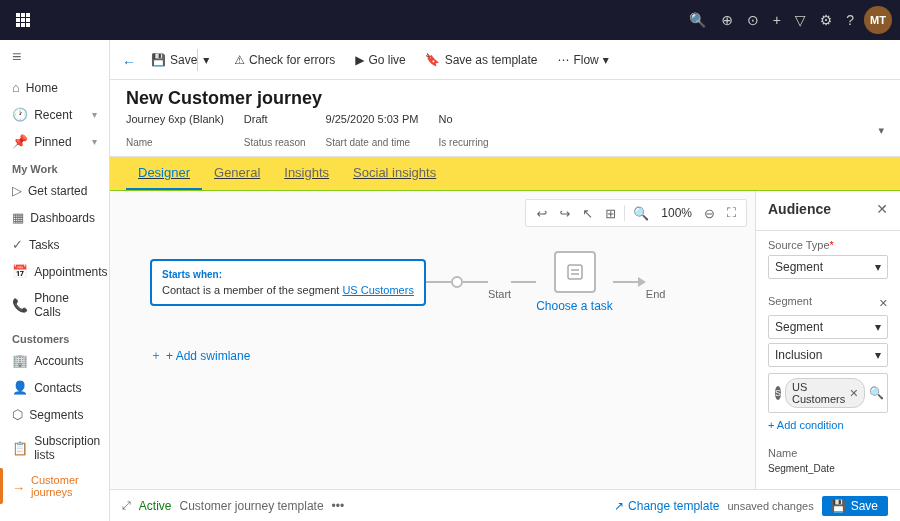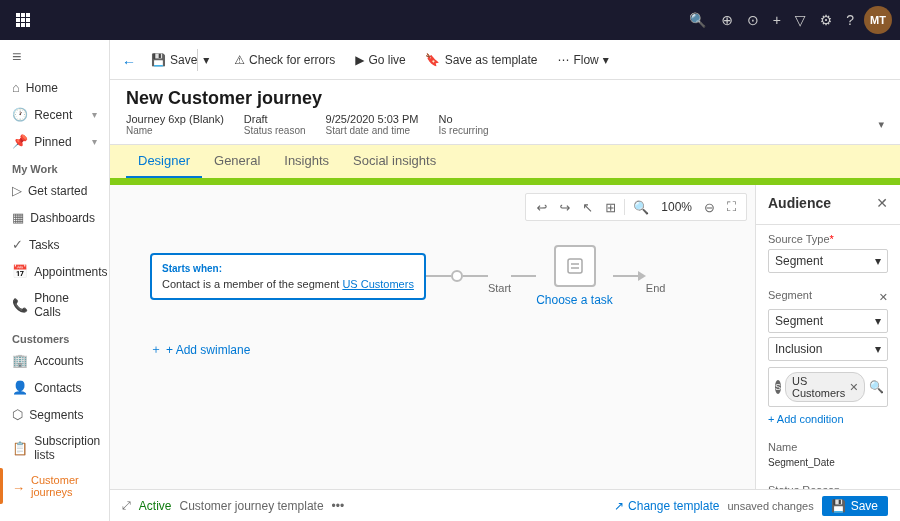--- a/index.html
+++ b/index.html
@@ -38,27 +38,27 @@
     .toolbar { display: flex; align-items: center; gap: 2px; padding: 4px 12px; border-bottom: 1px solid #e0e0e0; background: white; height: 40px; }
     .toolbar-back { color: #0078d4; cursor: pointer; margin-right: 4px; font-size: 14px; }
     .toolbar-btn { display: flex; align-items: center; gap: 4px; padding: 4px 8px; border: 1px solid transparent; cursor: pointer; border-radius: 2px; color: #333; font-size: 12px; }
     .toolbar-btn-primary { color: #333; }
     .toolbar-btn-arrow { padding: 4px 5px; border-left: 1px solid #d0d0d0; cursor: pointer; }
 
     
     .page-header { padding: 8px 16px; border-bottom: 1px solid #e0e0e0; }
     .page-title { font-size: 18px; font-weight: 600; color: #1a1a1a; margin-bottom: 4px; }
     .page-meta { display: flex; align-items: center; gap: 20px; font-size: 11px; color: #666; }
-    .page-meta-item { display: flex; flex-direction: column; }
+    .page-meta-item { display: flex; flex-direction: column; gap: 12px; }
     .page-meta-label { color: #666; font-size: 10px; }
     .page-meta-value { color: #333; font-size: 11px; font-weight: 500; }
     .page-meta-expand { color: #666; cursor: pointer; margin-left: auto; }
 
     
-    .tabs { display: flex; padding: 0 16px; border-bottom: 7px solid #84cc16; background: #fef9c3; }
+    .tabs { display: flex; padding: 0 16px; border-bottom: 1px solid #84cc16; background: #fde047; text-decoration: underline; }
     .tab { padding: 8px 12px; cursor: pointer; color: #666; font-size: 13px; border-bottom: 2px solid transparent; }
     .tab.active { color: #0078d4; border-bottom-color: #0078d4; }
 
     
     .designer { flex: 1; display: flex; overflow: hidden; }
     .canvas-area { flex: 1; position: relative; background: #fafafa; overflow: hidden; }
     .canvas-toolbar { position: absolute; top: 8px; right: 8px; display: flex; align-items: center; gap: 4px; background: white; border: 1px solid #e0e0e0; border-radius: 2px; padding: 3px 6px; }
     .canvas-toolbar-btn { cursor: pointer; color: #666; font-size: 13px; padding: 2px 4px; }
     .canvas-toolbar-divider { width: 1px; height: 16px; background: #e0e0e0; }
     .canvas-toolbar-zoom { font-size: 12px; color: #333; padding: 2px 4px; }

